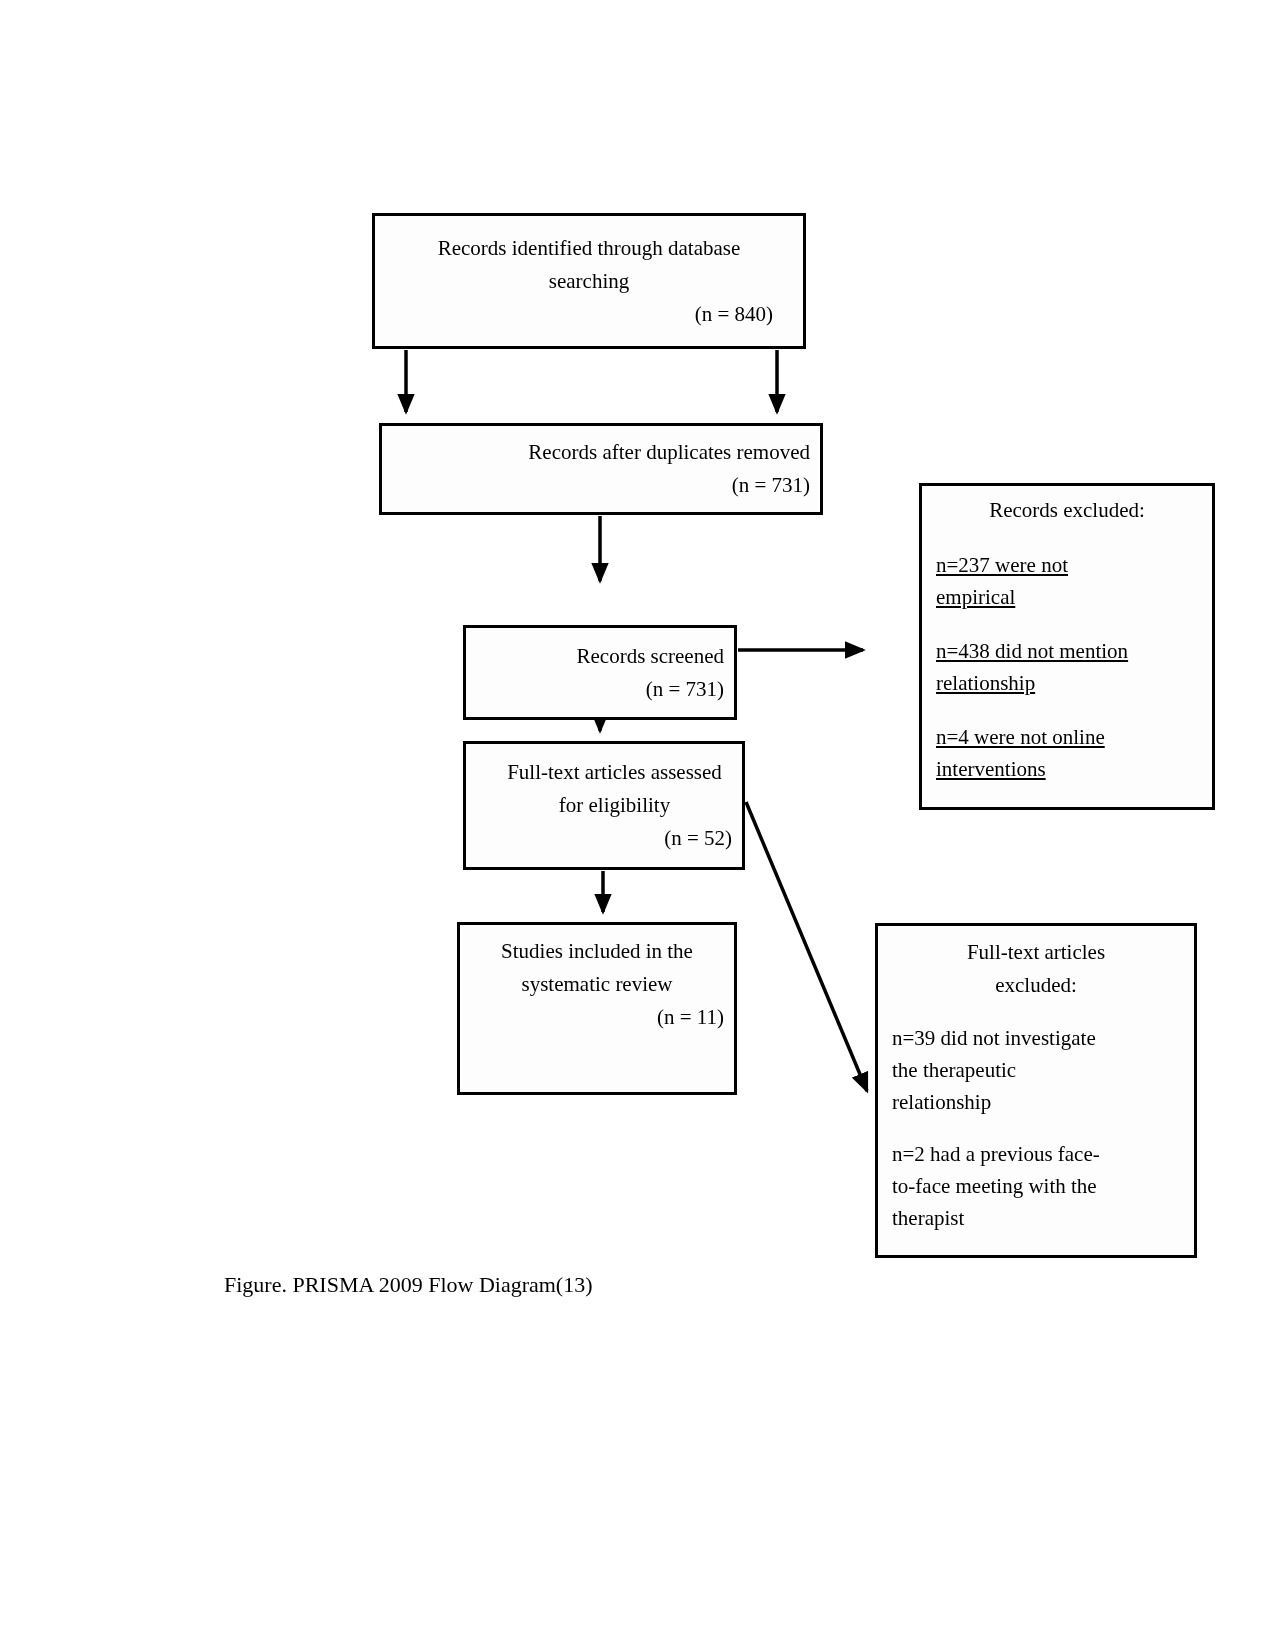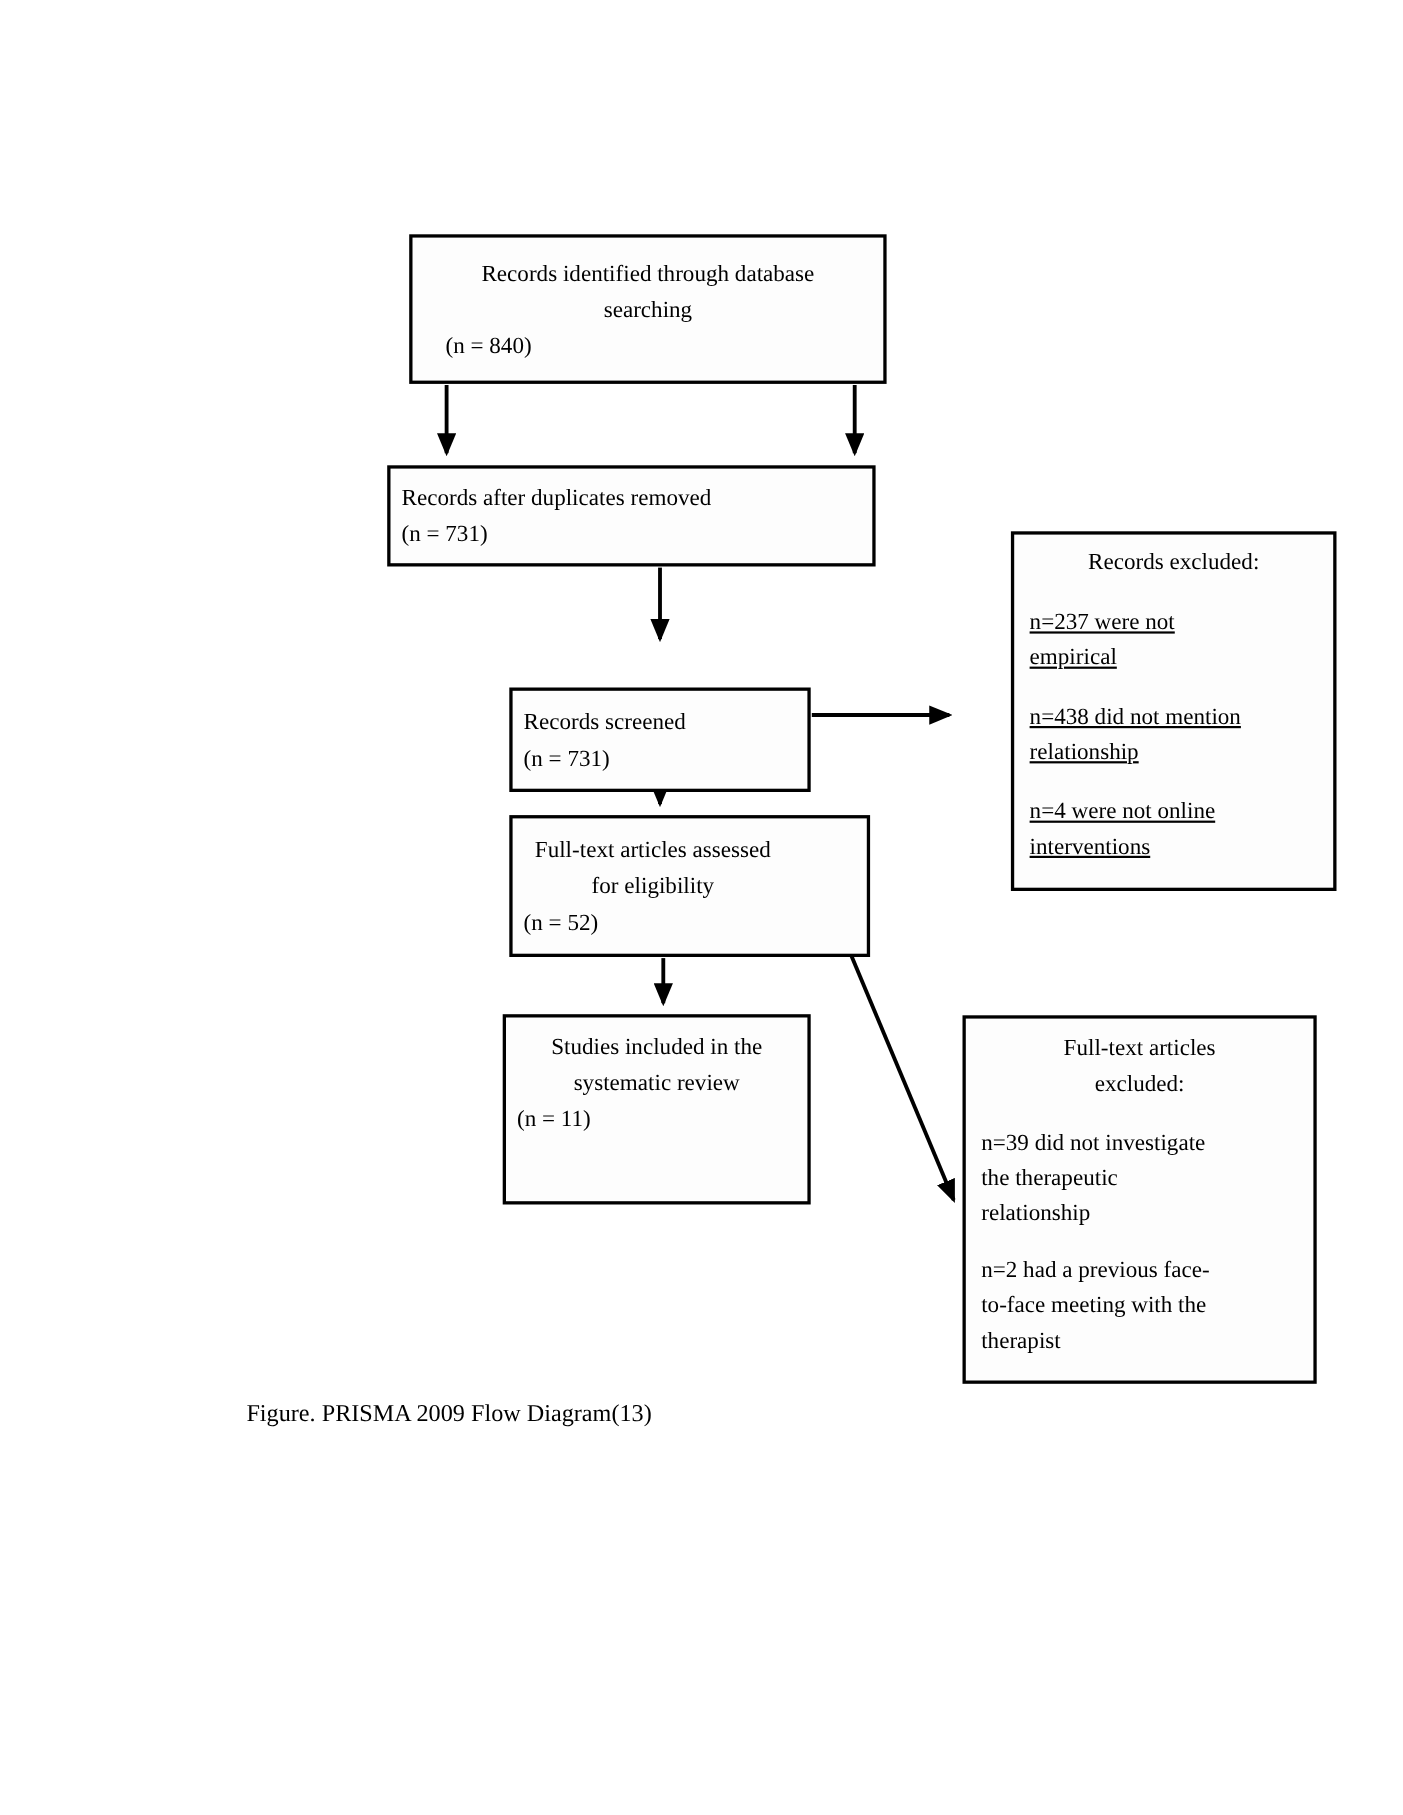--- a/index.html
+++ b/index.html
@@ -18,31 +18,31 @@
     left: 0; top: 0;
     width: 1275px; height: 1650px;
     pointer-events: none;
   }
   .box {
     position: absolute;
     border: 3px solid #000000;
     background: #fdfdfd;
     display: flex;
     flex-direction: column;
-    align-items: flex-start;
+    align-items: flex-end;
     justify-content: center;
     text-align: center;
     font-size: 21px;
     line-height: 33px;
   }
   .box .title { max-width: 100%; }
   .b1 { left: 372px; top: 213px; width: 434px; height: 136px; padding: 0 30px; }
-  .b2 { left: 352px; top: 423px; width: 444px; height: 92px;  padding: 0 10px; }
+  .b2 { left: 379px; top: 423px; width: 444px; height: 92px;  padding: 0 10px; }
   .b3 { left: 463px; top: 625px; width: 274px; height: 95px;  padding: 0 10px; }
-  .b4 { left: 463px; top: 741px; width: 328px; height: 129px; padding: 0 10px; }
+  .b4 { left: 463px; top: 741px; width: 282px; height: 129px; padding: 0 10px; }
   .b4 .title { max-width: 235px; }
   .b5 { left: 457px; top: 922px; width: 280px; height: 173px; padding: 10px 10px 0 10px; justify-content: flex-start; }
   .b5 .title { max-width: 254px; }
   .side {
     justify-content: flex-start;
     align-items: stretch;
     text-align: left;
   }
   .r1 { left: 919px; top: 483px; width: 296px; height: 327px; padding: 8px 14px 0 14px; }
   .r2 { left: 875px; top: 923px; width: 322px; height: 335px; padding: 10px 14px 0 14px; }

